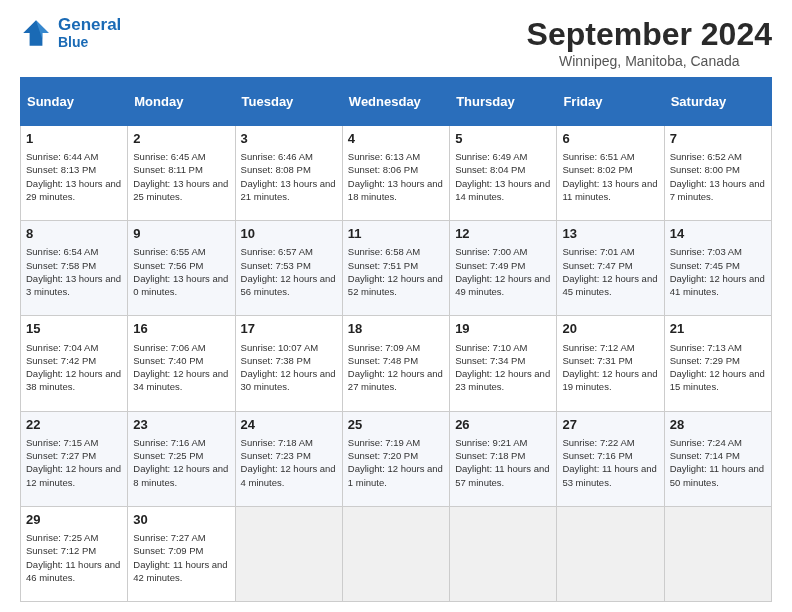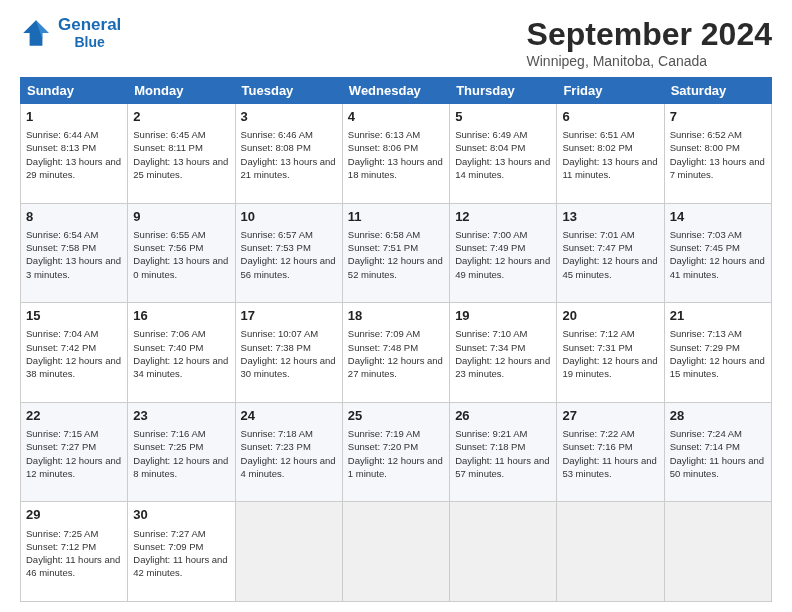--- a/index.html
+++ b/index.html
@@ -20,48 +20,47 @@
     .header {
       display: flex;
       justify-content: space-between;
       align-items: flex-start;
       margin-bottom: 8px;
     }
     .logo-area {
       display: flex;
       align-items: center;
       gap: 6px;
-      text-align: center;
     }
     .logo-icon {
       width: 32px;
       height: 32px;
     }
     .title-area {
-      text-align: left;
+      text-align: center;
     }
     .month-title {
       font-size: 32px;
       font-weight: bold;
       color: #2a2a2a;
     }
     .location {
       font-size: 14px;
       color: #555;
     }
     .calendar-table {
       width: 100%;
       border-collapse: collapse;
       flex: 1;
     }
     .calendar-table th {
       background-color: #2a6ebb;
       color: #fff;
       text-align: left;
-      padding: 5px 6px;
+      padding: 16px 6px;
       font-size: 13px;
       font-weight: bold;
       border: 1px solid #2a6ebb;
     }
     .calendar-table td {
       border: 1px solid #ccc;
       vertical-align: top;
       padding: 4px 5px;
       width: calc(100% / 7);
       font-size: 9.5px;

